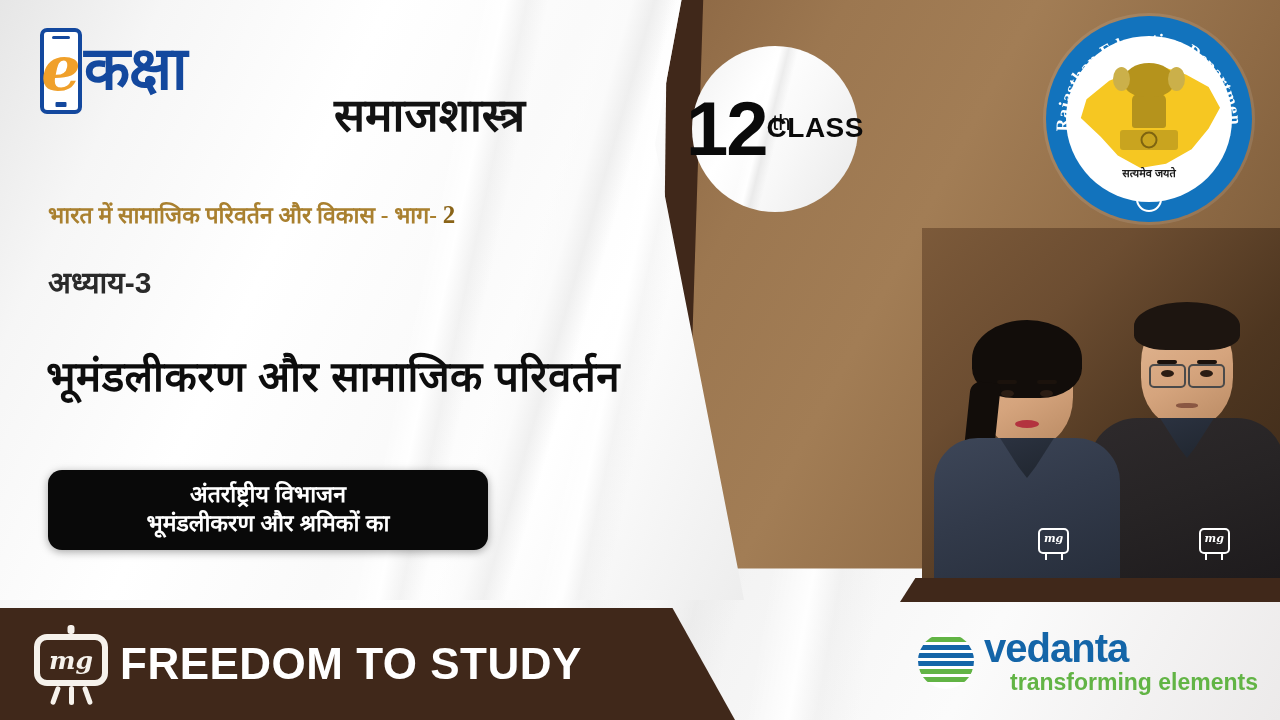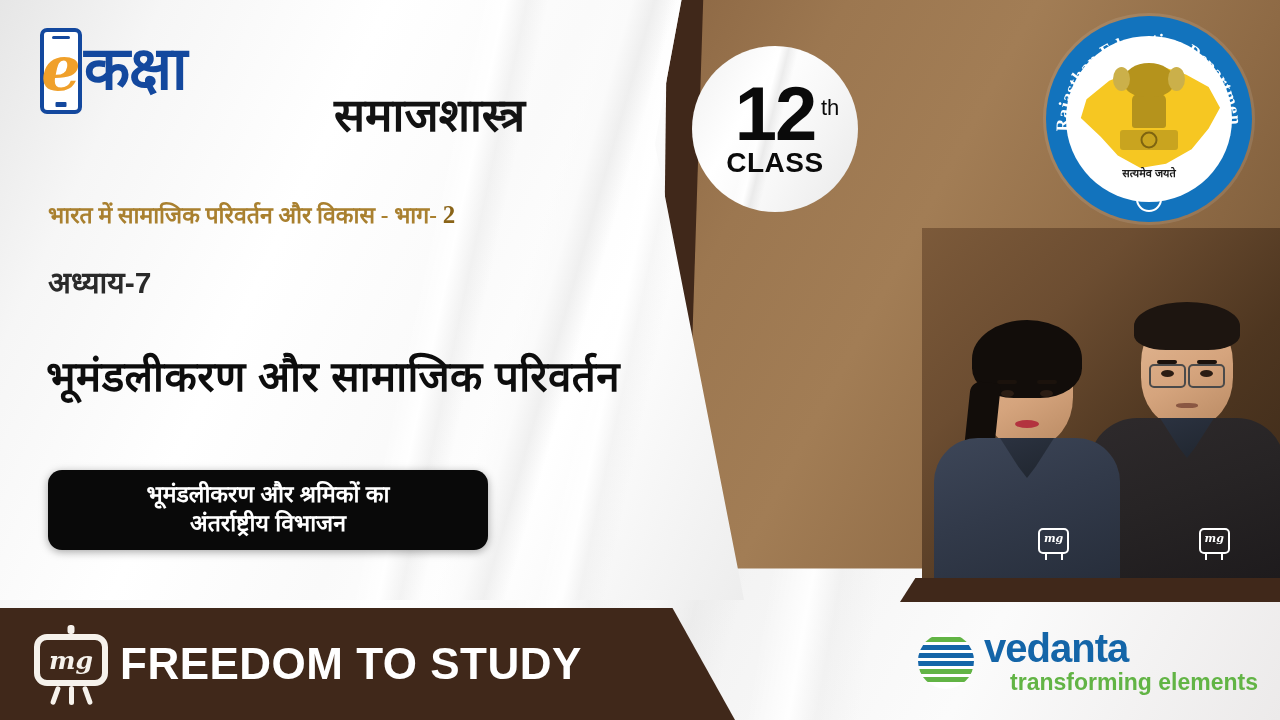--- a/index.html
+++ b/index.html
@@ -109,21 +109,21 @@
   }
   .part-wrap .part-label{font-size:34px;font-weight:700;color:#101010;letter-spacing:.5px;}
   .part-wrap .part-num{font-size:36px;font-weight:700;color:#101010;margin-top:2px;}
 
   
   .class-circle{
     position:absolute;left:692px;top:46px;width:166px;height:166px;border-radius:50%;
     background:
       linear-gradient(104deg, rgba(255,255,255,0) 38%, rgba(255,255,255,.95) 43%, rgba(222,222,222,.55) 47%, rgba(255,255,255,0) 52%),
       linear-gradient(120deg,#f0f0f0 0%,#ffffff 35%,#f8f8f8 60%,#e9e9e9 100%);
-    display:flex;flex-direction:column;align-items:center;justify-content:center;
+    display:flex;flex-direction:row;align-items:center;justify-content:center;
   }
   .class-num{
     font-size:76px;font-weight:700;color:#0a0a0a;line-height:.92;
     position:relative;letter-spacing:-2px;
   }
   .class-num .th{
     position:absolute;right:-24px;top:4px;font-size:22px;letter-spacing:0;font-weight:400;margin-top:15px;
   }
   .class-word{font-size:28px;font-weight:700;color:#0a0a0a;letter-spacing:.5px;margin-top:-2px;}
 
@@ -319,27 +319,27 @@
     <div class="kaksha">कक्षा</div>
   </div>
 
   <div class="subject">समाजशास्त्र</div>
 
   <div class="book-line">
     <span>भारत में सामाजिक परिवर्तन और विकास - भाग-</span>
     <span class="num">2</span>
   </div>
 
-  <div class="chapter">अध्याय-7</div>
+  <div class="chapter">अध्याय-3</div>
 
   <div class="main-title">भूमंडलीकरण और सामाजिक परिवर्तन</div>
 
   <div class="topic-box">
+    <span>अंतर्राष्ट्रीय विभाजन</span>
     <span>भूमंडलीकरण और श्रमिकों का</span>
-    <span>अंतर्राष्ट्रीय विभाजन</span>
   </div>
 
 
   <div class="class-circle">
     <div class="class-num">
       <span>12</span><span class="th">th</span>
     </div>
     <div class="class-word">CLASS</div>
   </div>
 

